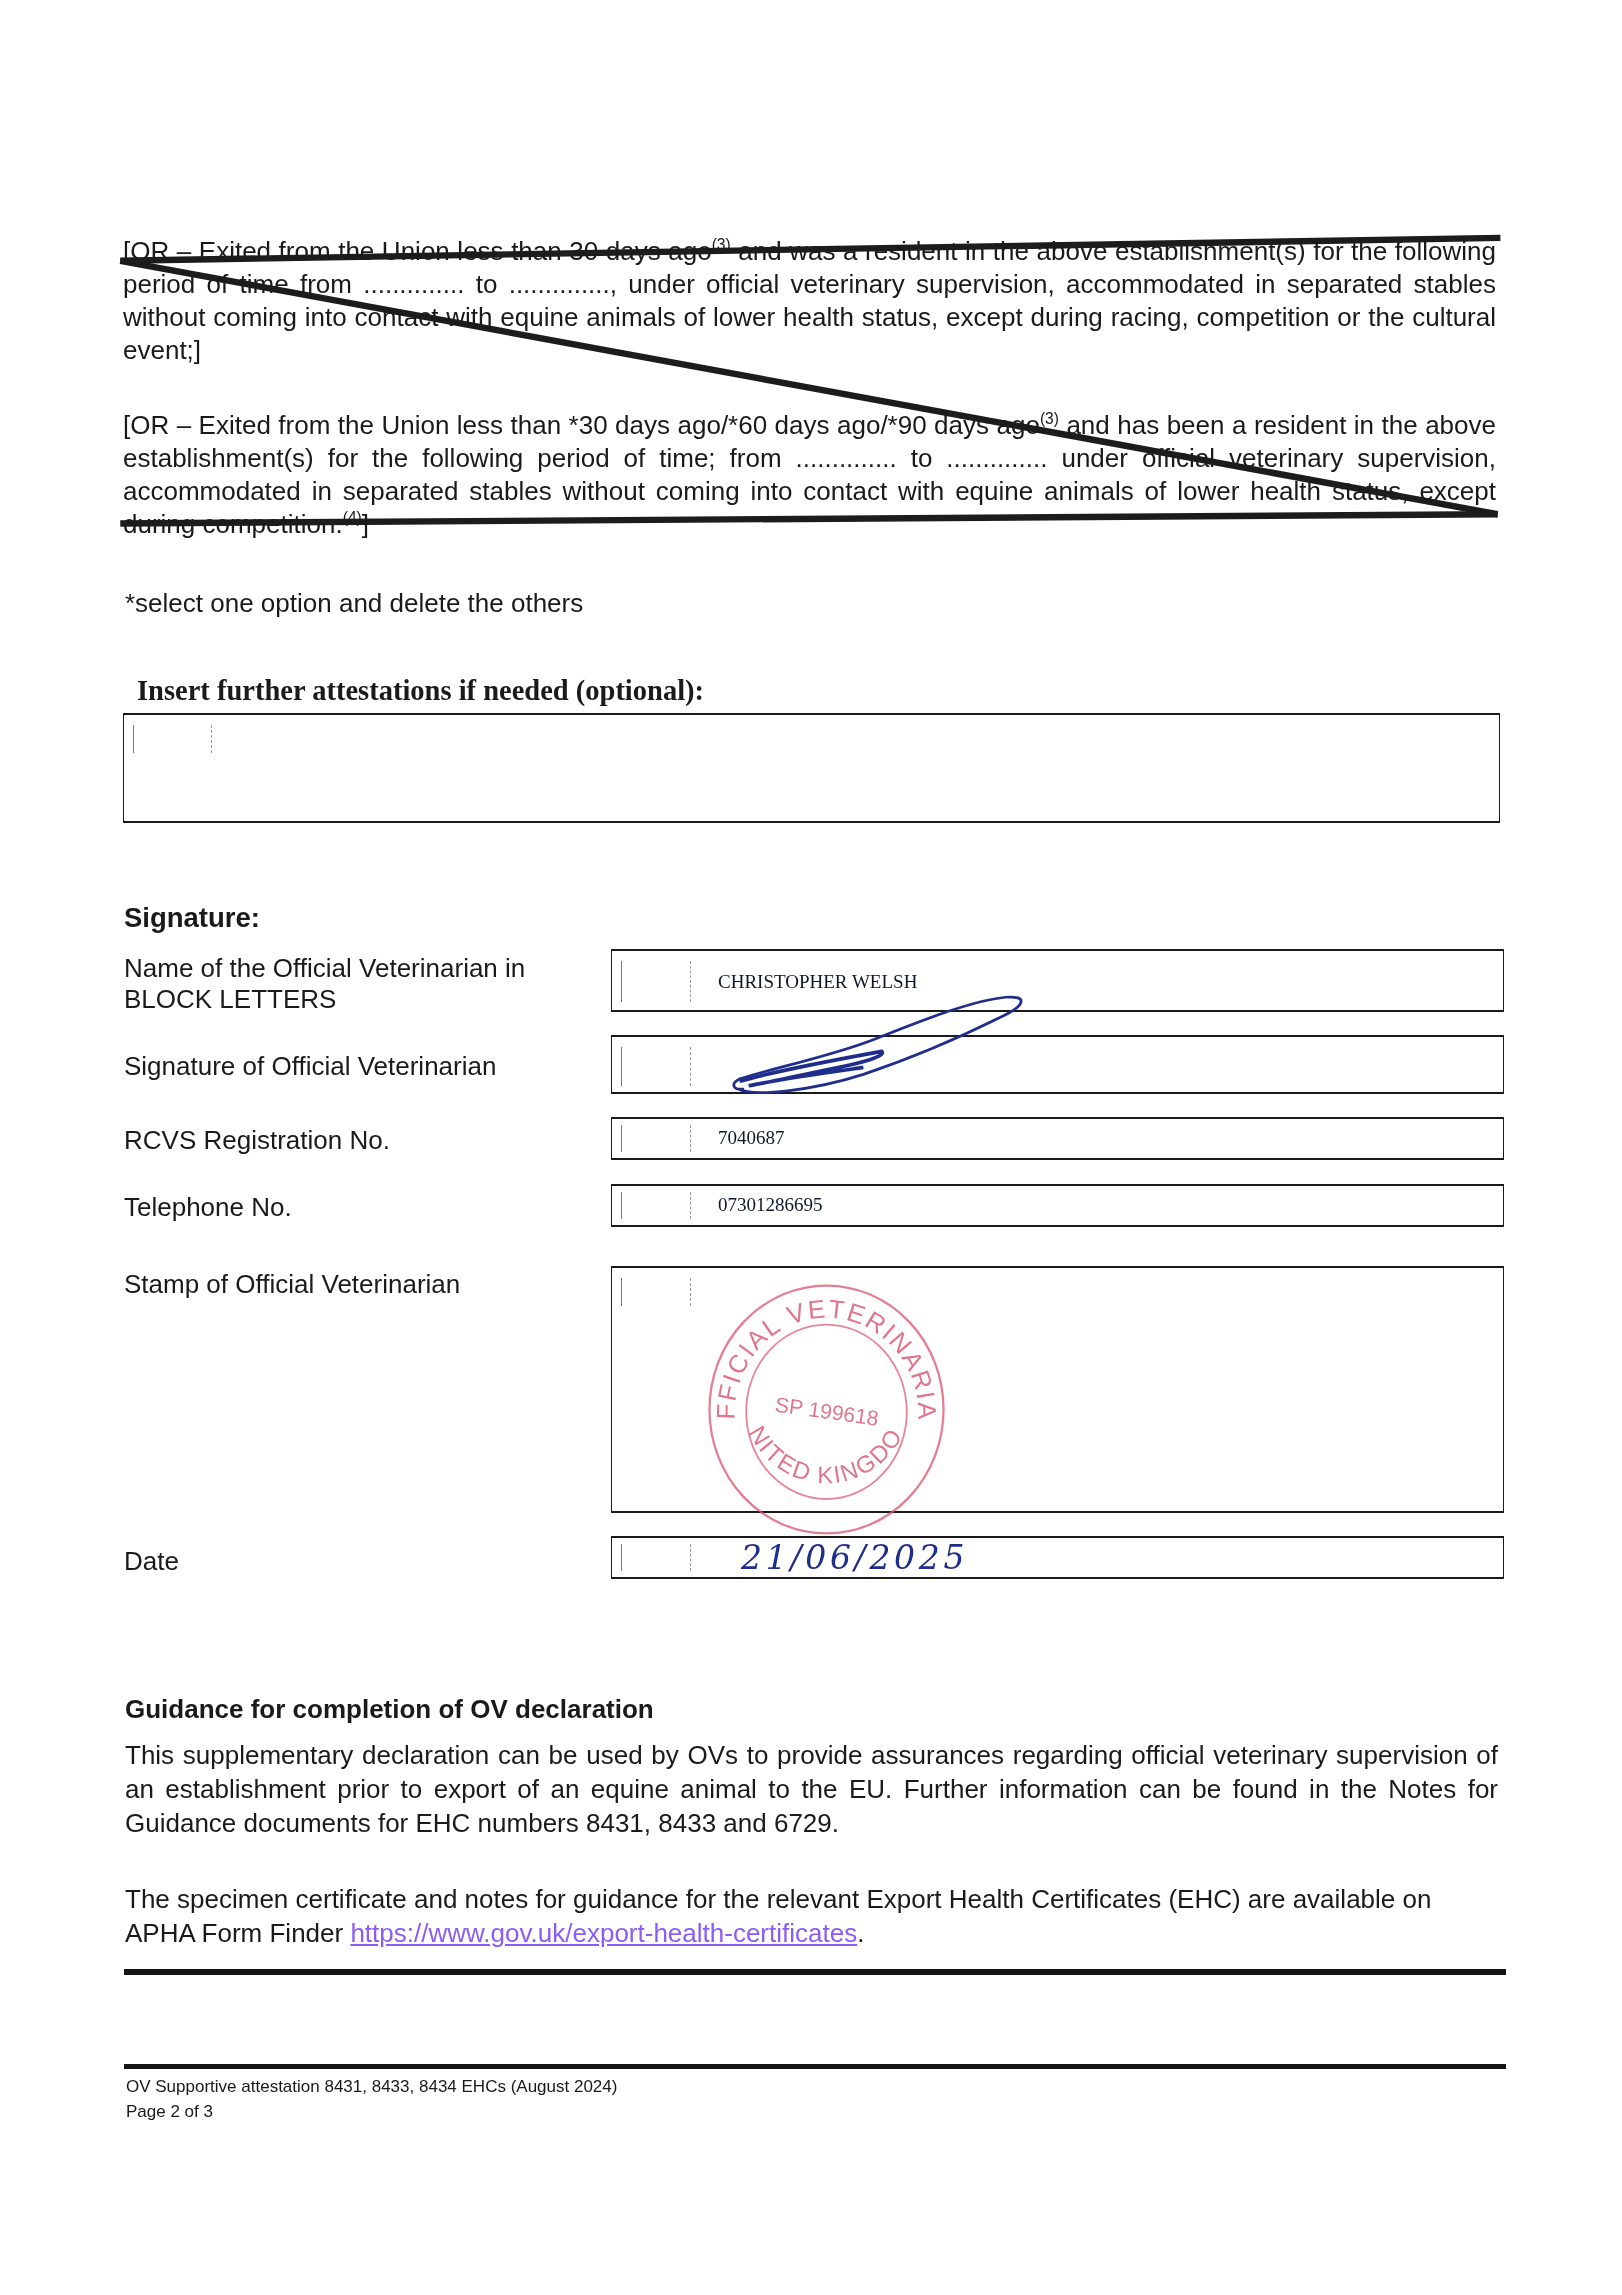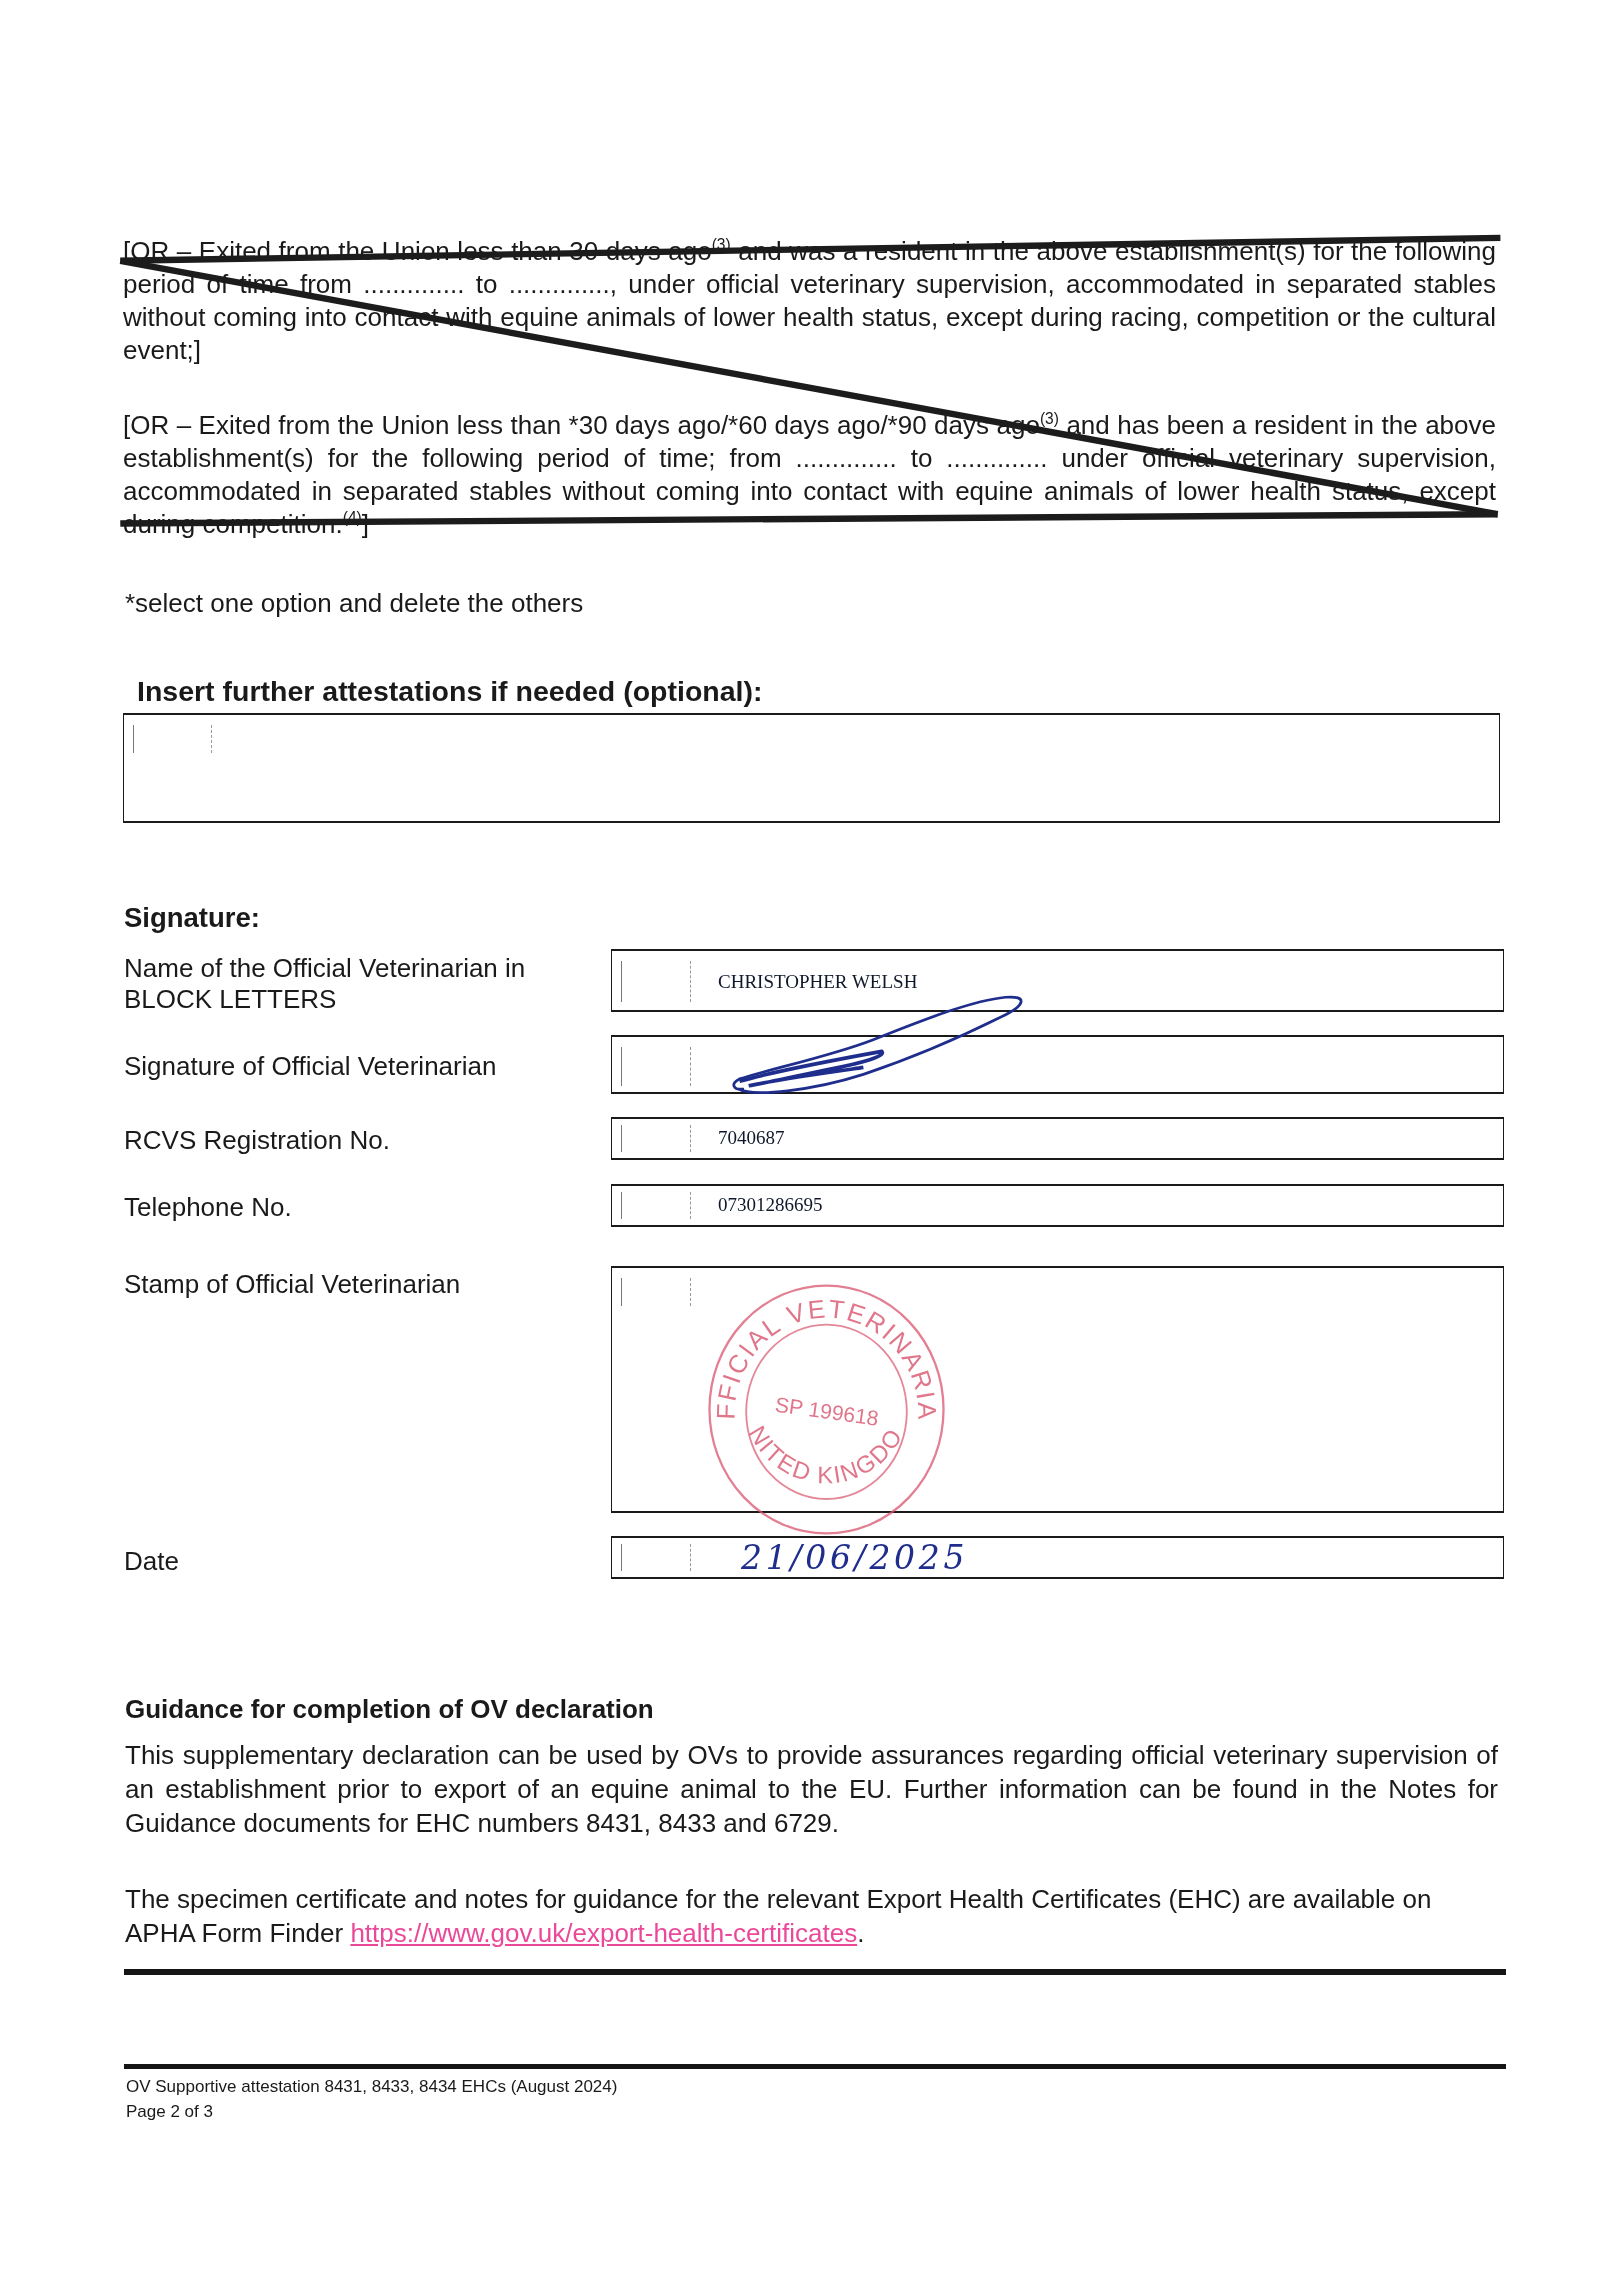--- a/index.html
+++ b/index.html
@@ -8,21 +8,21 @@
   .abs { position: absolute; }
   .para { font-size: 26px; line-height: 33px; text-align: justify; width: 1373px; left: 123px; }
   .sup { font-size: 15.6px; vertical-align: super; line-height: 0; }
   .heading-bold { font-weight: bold; font-size: 28.5px; }
   .label { font-size: 26px; line-height: 31px; left: 124px; }
   .field-box { position: absolute; left: 611px; width: 891px; border: 2.8px solid #1a1a1a; border-left-width: 1.8px; border-right-width: 1.8px; background: transparent; }
   .field-marks { position: absolute; top: 10px; left: 9.2px; width: 1.8px; height: 70%; border-left: 1.4px solid #777; }
   .field-marks2 { position: absolute; top: 10px; left: 78px; width: 0.9px; height: 70%; border-left: 0.9px dashed #999; }
   .field-value { position: absolute; left: 106px; font-family: "Liberation Serif", serif; font-size: 19px; color: #0f172a; }
   .rule { position: absolute; left: 124px; width: 1382px; height: 5.5px; background: #151515; }
-  .link { color: #ec4899; text-decoration: underline; }
+  .link { color: #8b5cf6; text-decoration: underline; }
   .footer-text { font-size: 17px; line-height: 25px; left: 126px; }
 </style>
 </head>
 <body>
 
 <div class="abs para" style="top:235px;">
   <span>[OR – Exited from the Union less than 30 days ago</span><span class="sup">(3)</span><span> and was a resident in the above establishment(s) for the</span>
   <span>following period of time from .............. to .............., under official veterinary supervision, accommodated in separated stables without coming into contact with equine animals of lower health status, except during racing, competition or the cultural event;]</span>
 </div>
 
@@ -31,21 +31,21 @@
 </div>
 
 <svg class="abs" style="left:0;top:0;" width="1623" height="574" viewBox="0 0 3535 1250">
   <polyline points="262,568 3268,518" fill="none" stroke="#1c1c1c" stroke-width="14"></polyline>
   <polyline points="262,568 3262,1120" fill="none" stroke="#1c1c1c" stroke-width="14"></polyline>
   <polyline points="262,1140 3262,1120" fill="none" stroke="#1c1c1c" stroke-width="14"></polyline>
 </svg>
 
 <div class="abs" style="left:125px;top:588px;font-size:26px;">*select one option and delete the others</div>
 
-<div class="abs heading-bold" style="left:137px;top:675px;">Insert further attestations if needed (optional):</div>
+<div class="abs heading-bold" style="left:137px;top:675px;font-family:Liberation Serif, serif;">Insert further attestations if needed (optional):</div>
 <div class="abs" style="left:123px;top:713px;width:1375px;height:106px;border:2.8px solid #1a1a1a;border-left-width:1.8px;border-right-width:1.8px;">
   <div class="field-marks" style="height:27.5px;"></div>
   <div class="field-marks2" style="height:27.5px;left:87px;"></div>
   <span></span>
 </div>
 
 <div class="abs heading-bold" style="left:124px;top:902px;font-size:27.5px;">Signature:</div>
 
 <div class="abs label" style="top:953px;width:459px;">Name of the Official Veterinarian in BLOCK LETTERS</div>
 <div class="field-box" style="top:949px;height:59px;">

